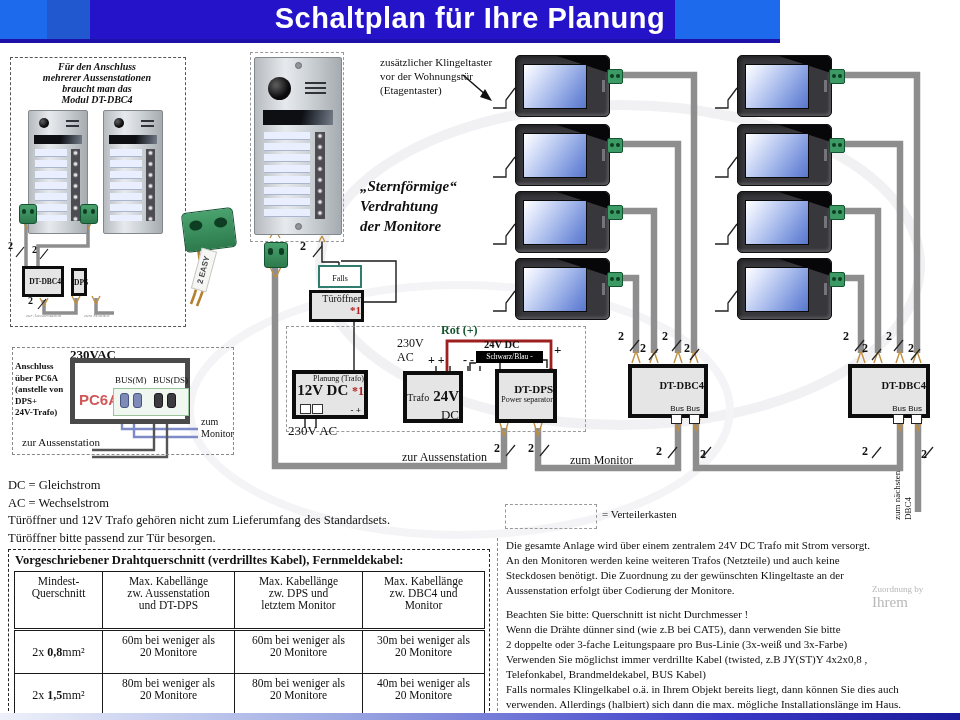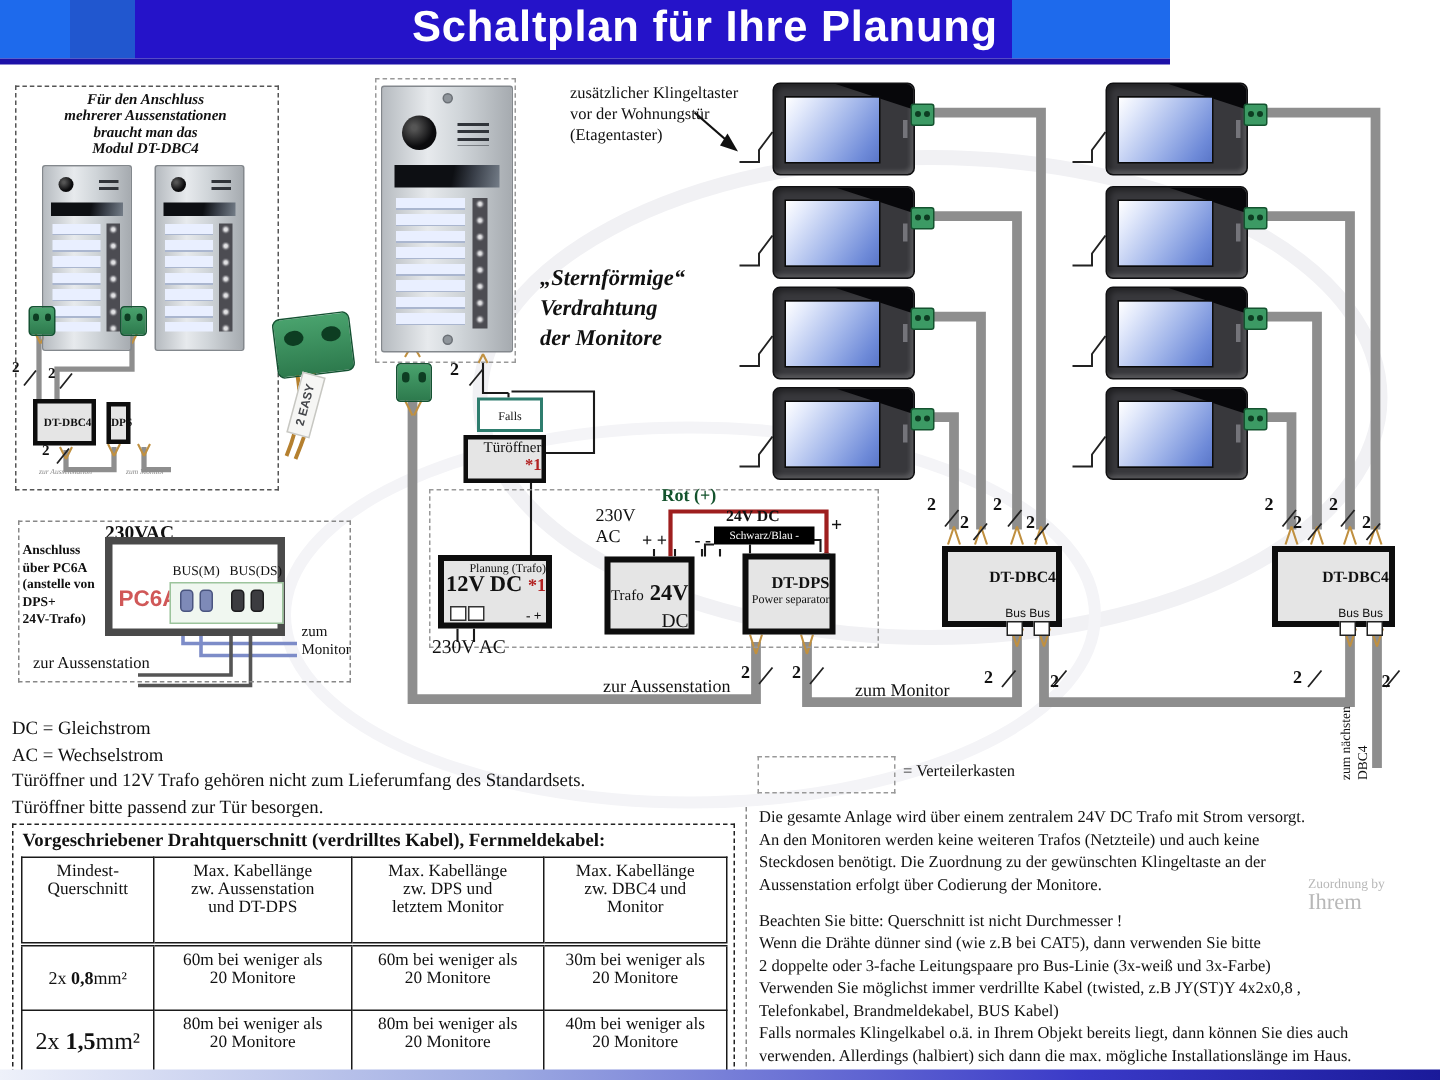--- a/index.html
+++ b/index.html
@@ -347,21 +347,21 @@
     <tr>
       <td style="height:36px;vertical-align:middle;font-size:12px"><span>2x </span><b>0,8</b><span>mm²</span></td>
       <td class="pre">60m  bei weniger als
 20 Monitore</td>
       <td class="pre">60m  bei weniger als
 20 Monitore</td>
       <td class="pre">30m  bei weniger als
 20 Monitore</td>
     </tr>
     <tr>
-      <td style="height:36px;vertical-align:middle;font-size:16px"><span>2x </span><b>1,5</b><span>mm²</span></td>
+      <td style="height:36px;vertical-align:middle;font-size:12px"><span>2x </span><b>1,5</b><span>mm²</span></td>
       <td class="pre">80m  bei weniger als
 20 Monitore</td>
       <td class="pre">80m  bei weniger als
 20 Monitore</td>
       <td class="pre">40m  bei weniger als
 20 Monitore</td>
     </tr>
   </tbody>
     </table>
 </div>

